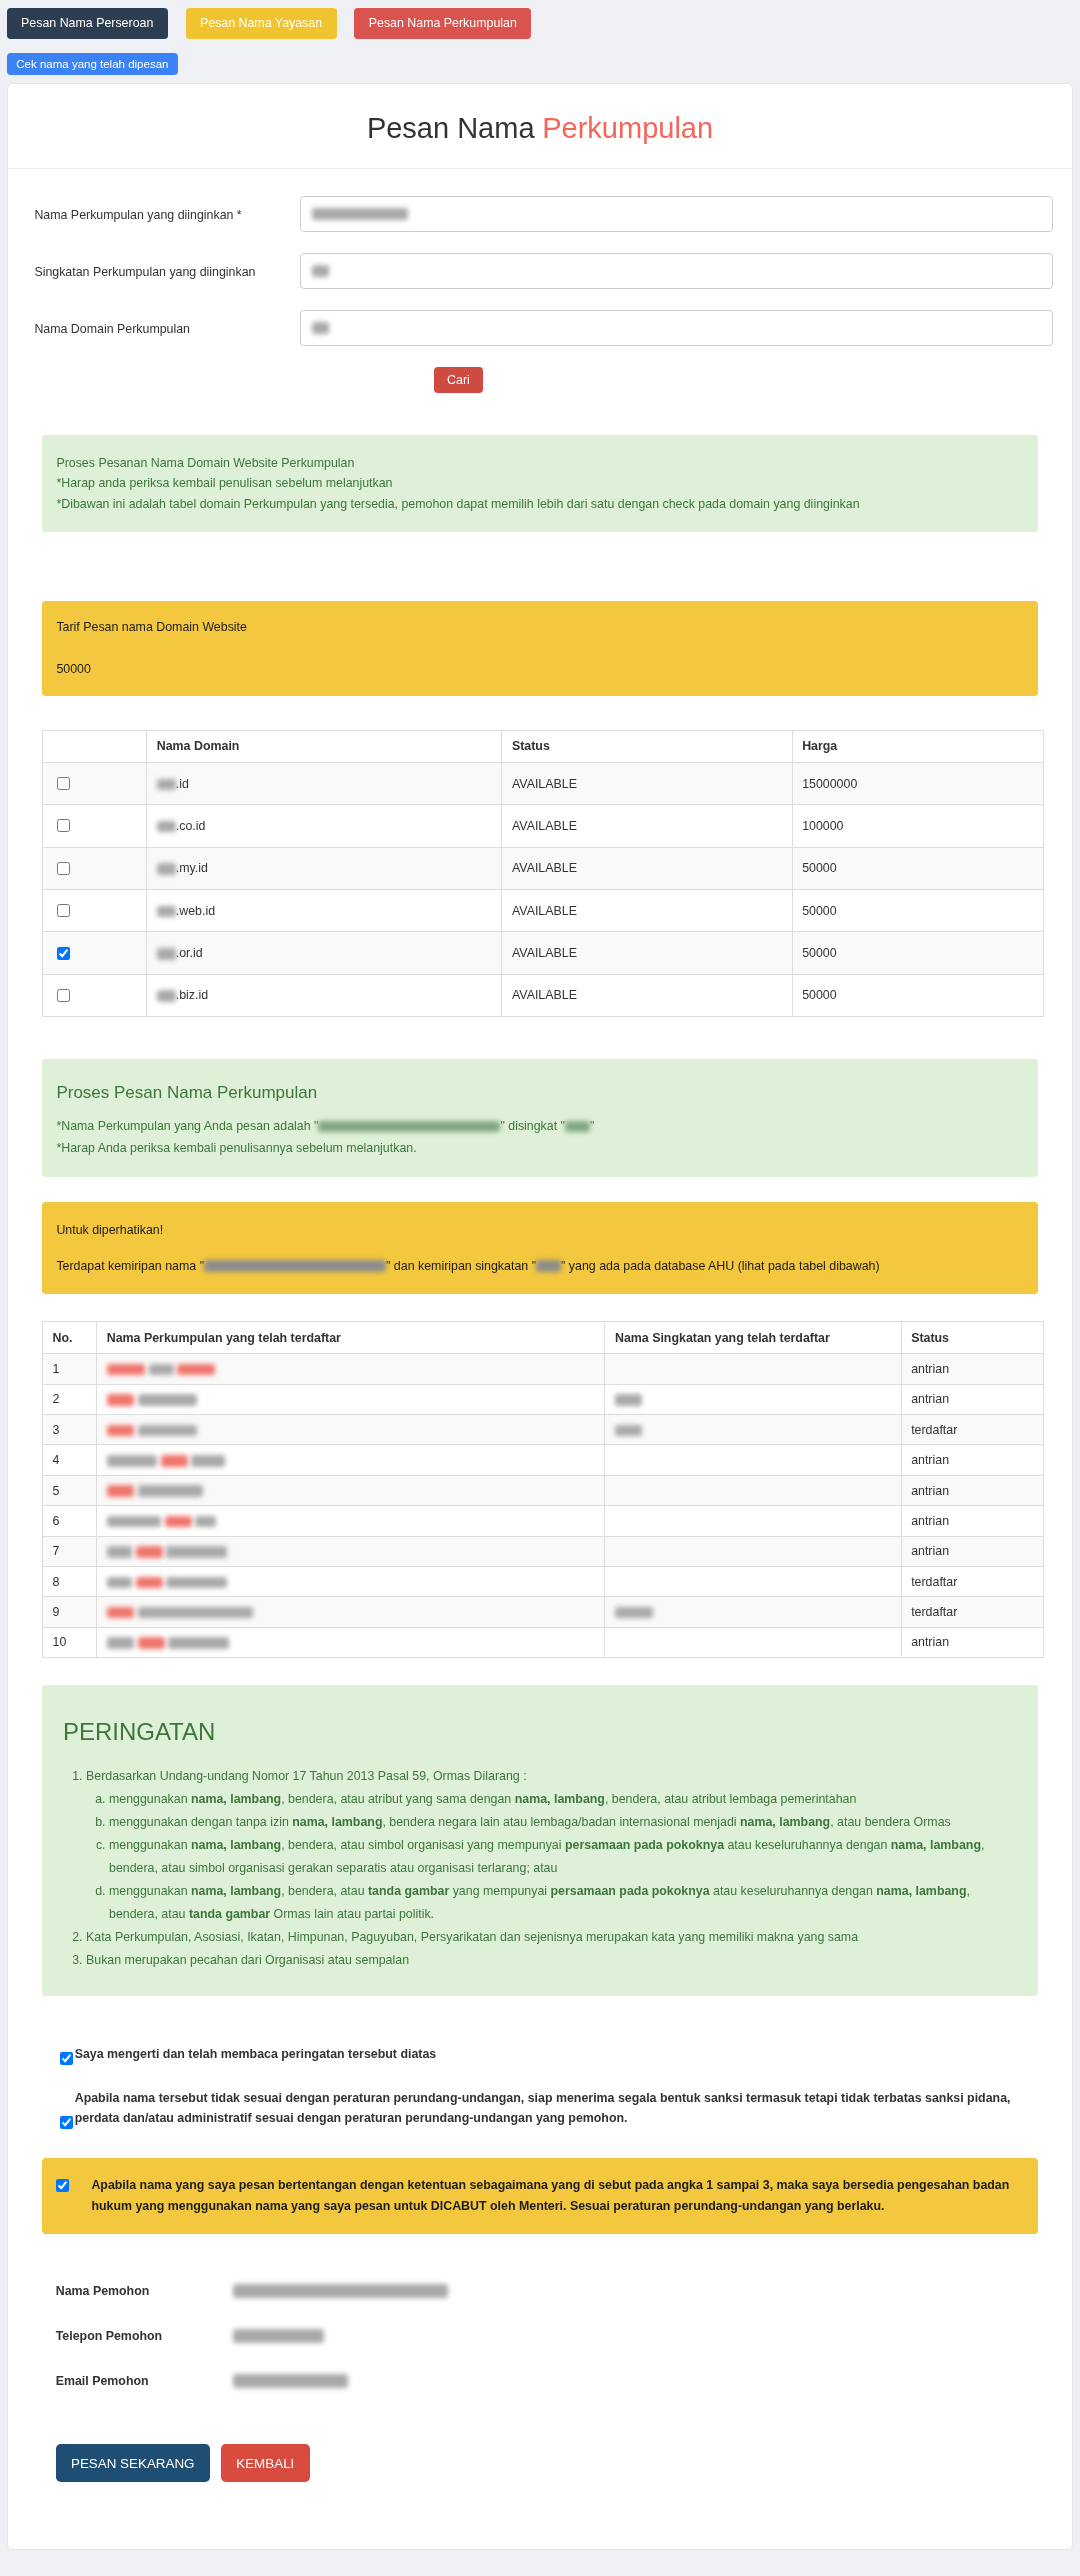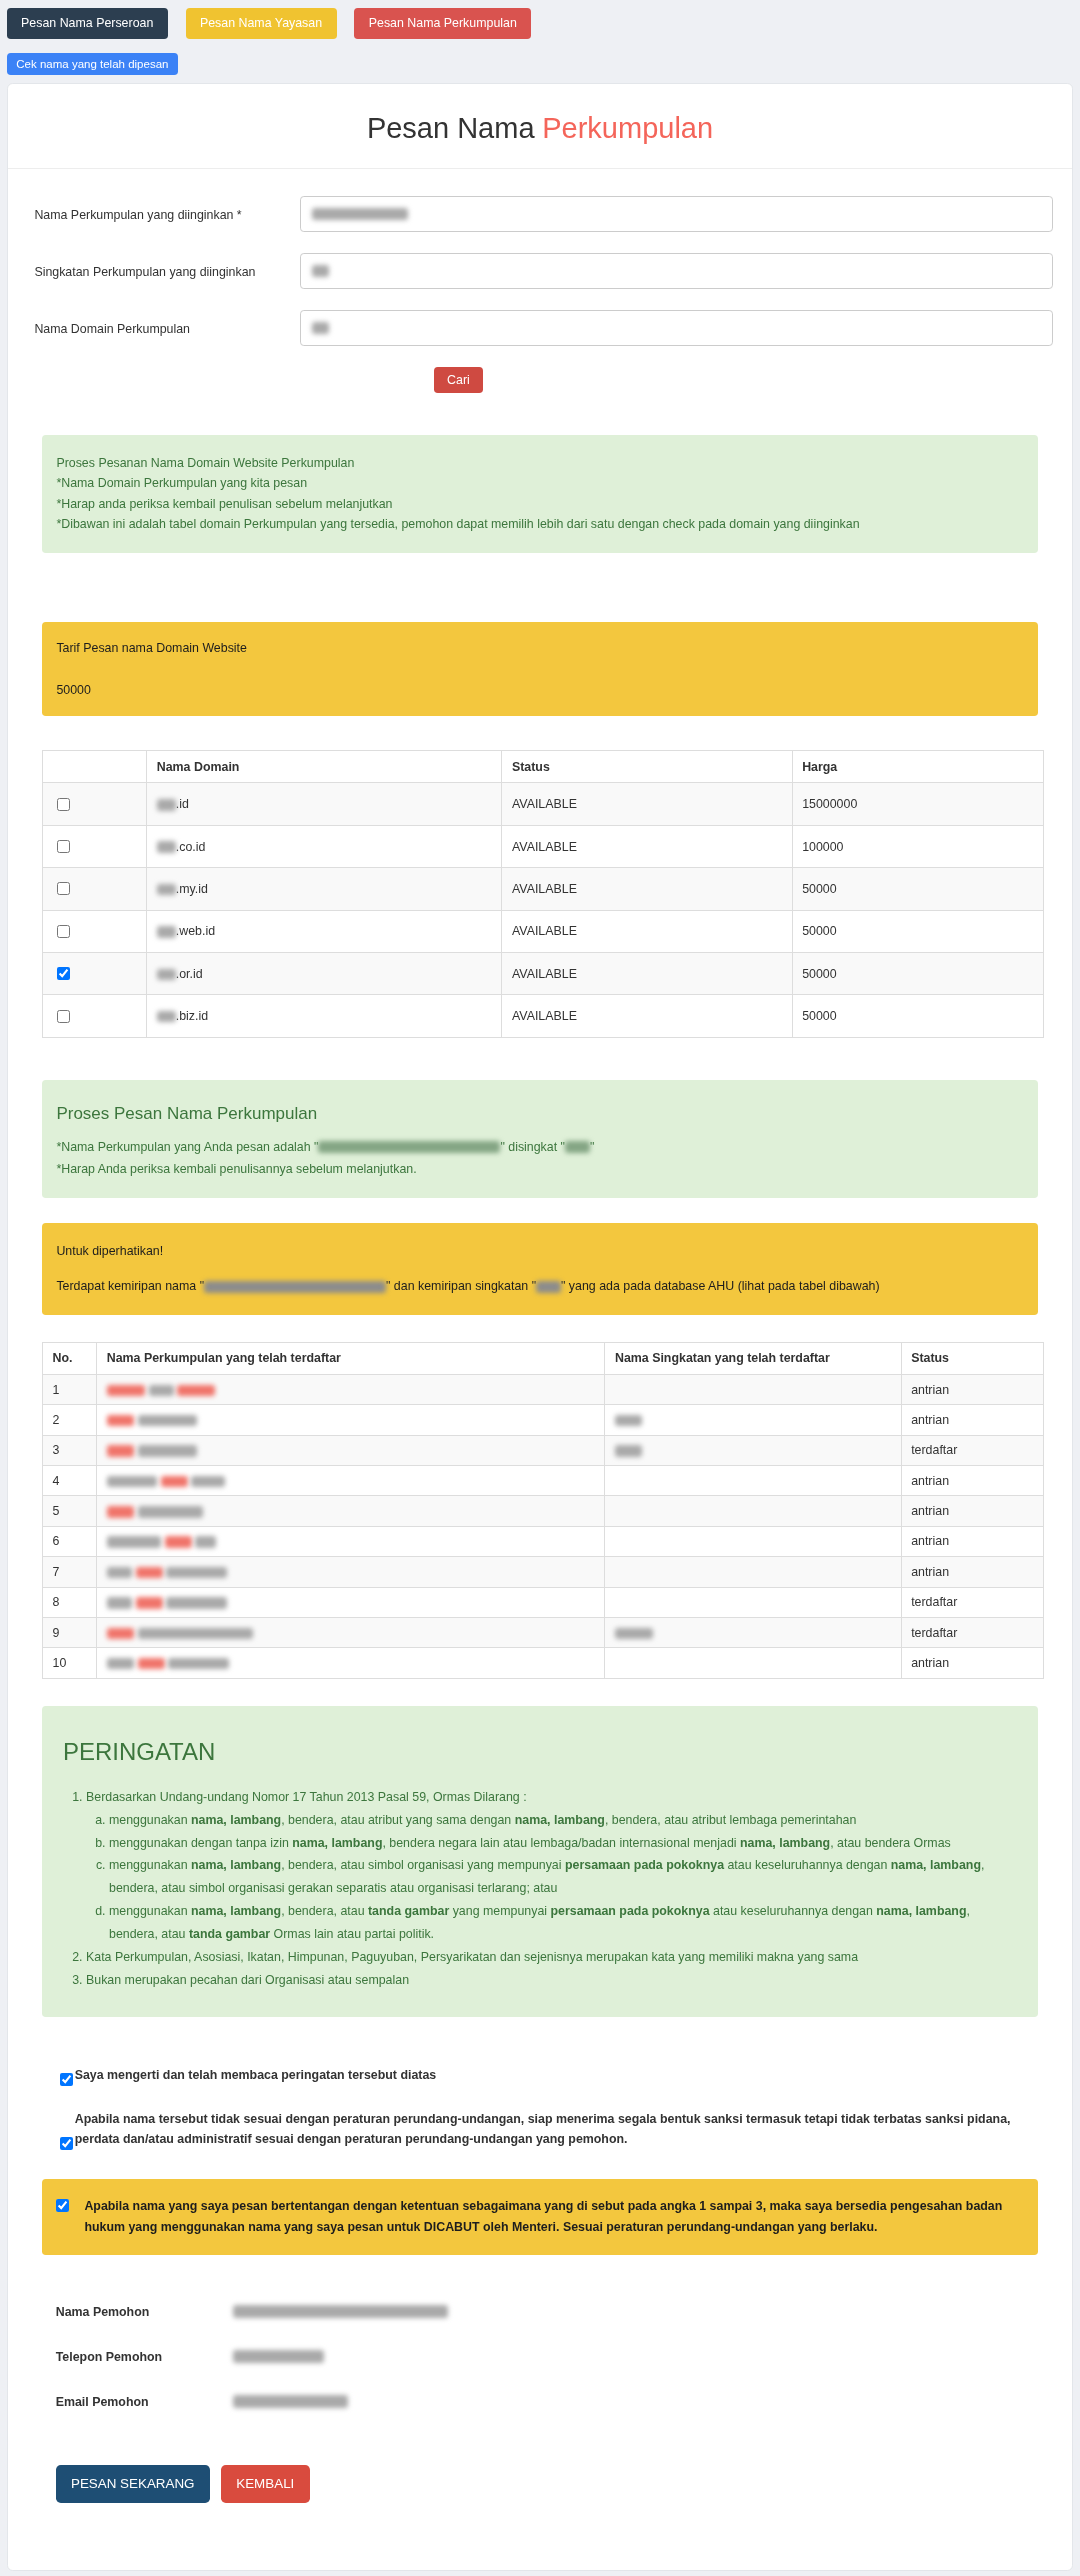--- a/index.html
+++ b/index.html
@@ -67,21 +67,21 @@
   
   .peringatan{margin-top:27px;padding:21px 19px 25px 19px;}
   .peringatan h2{font-size:24px;font-weight:400;color:#3c763d;margin:7.7px 0 15.3px 1.9px;}
   .peringatan ol{margin:0;padding-left:25px;line-height:1.85;}
   .peringatan ol.alpha{list-style-type:lower-alpha;padding-left:23px;}
   
   .check-row{display:flex;gap:2px;margin:0 15.3px 23px 33px;font-weight:bold;
              line-height:1.65;align-items:flex-end;}
   .check-row input{margin:2.9px 0 0 0;flex:none;}
   .first-check{margin-top:48px;}
-  .yellow-check{margin:29px 15.3px 0 15.3px;display:flex;gap:15px;font-weight:bold;
+  .yellow-check{margin:29px 15.3px 0 15.3px;display:flex;gap:22px;font-weight:bold;
                 align-items:flex-start;line-height:1.7;}
   .yellow-check input{margin:3.8px 0 0 0;flex:none;}
   
   .applicant{margin:50px 0 0 29px;}
   .app-row{display:flex;align-items:center;margin-bottom:31px;}
   .app-label{width:177px;font-weight:bold;}
   .app-row .blob{height:13.4px;}
   
   .actions{margin:56px 0 0 29px;}
   .btn-navy{background:#1e4e74;font-size:13.4px;padding:11.5px 15.3px;border-radius:4.8px;}
@@ -122,21 +122,20 @@
         <span class="blob gray" style="width: 17px;"></span>
       </div>
   </div>
 
   <div class="cari-wrap">
     <button class="btn btn-cari">Cari</button>
   </div>
 
   <div class="alert alert-green mt-info">
     <p>Proses Pesanan Nama Domain Website Perkumpulan</p>
-    <p>*Nama Domain Perkumpulan yang kita pesan</p>
     <p>*Harap anda periksa kembail penulisan sebelum melanjutkan</p>
     <p>*Dibawan ini adalah tabel domain Perkumpulan yang tersedia, pemohon dapat memilih lebih dari satu dengan check pada domain yang diinginkan</p>
   </div>
 
   <div class="alert alert-yellow mt-tariff">
     <div>Tarif Pesan nama Domain Website</div>
     <div class="tariff-line2">50000</div>
   </div>
 
   <table class="grid">

